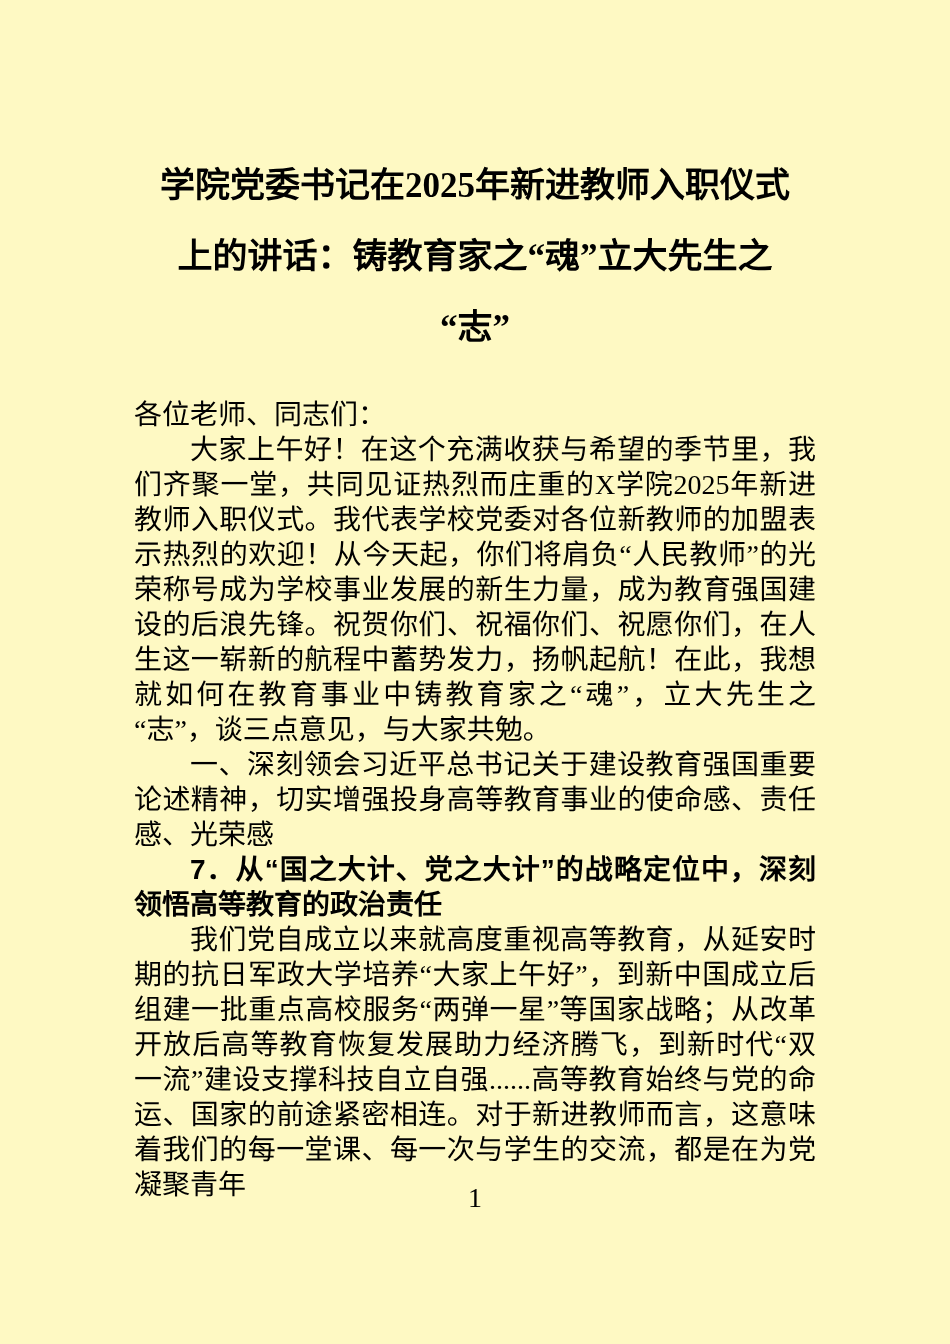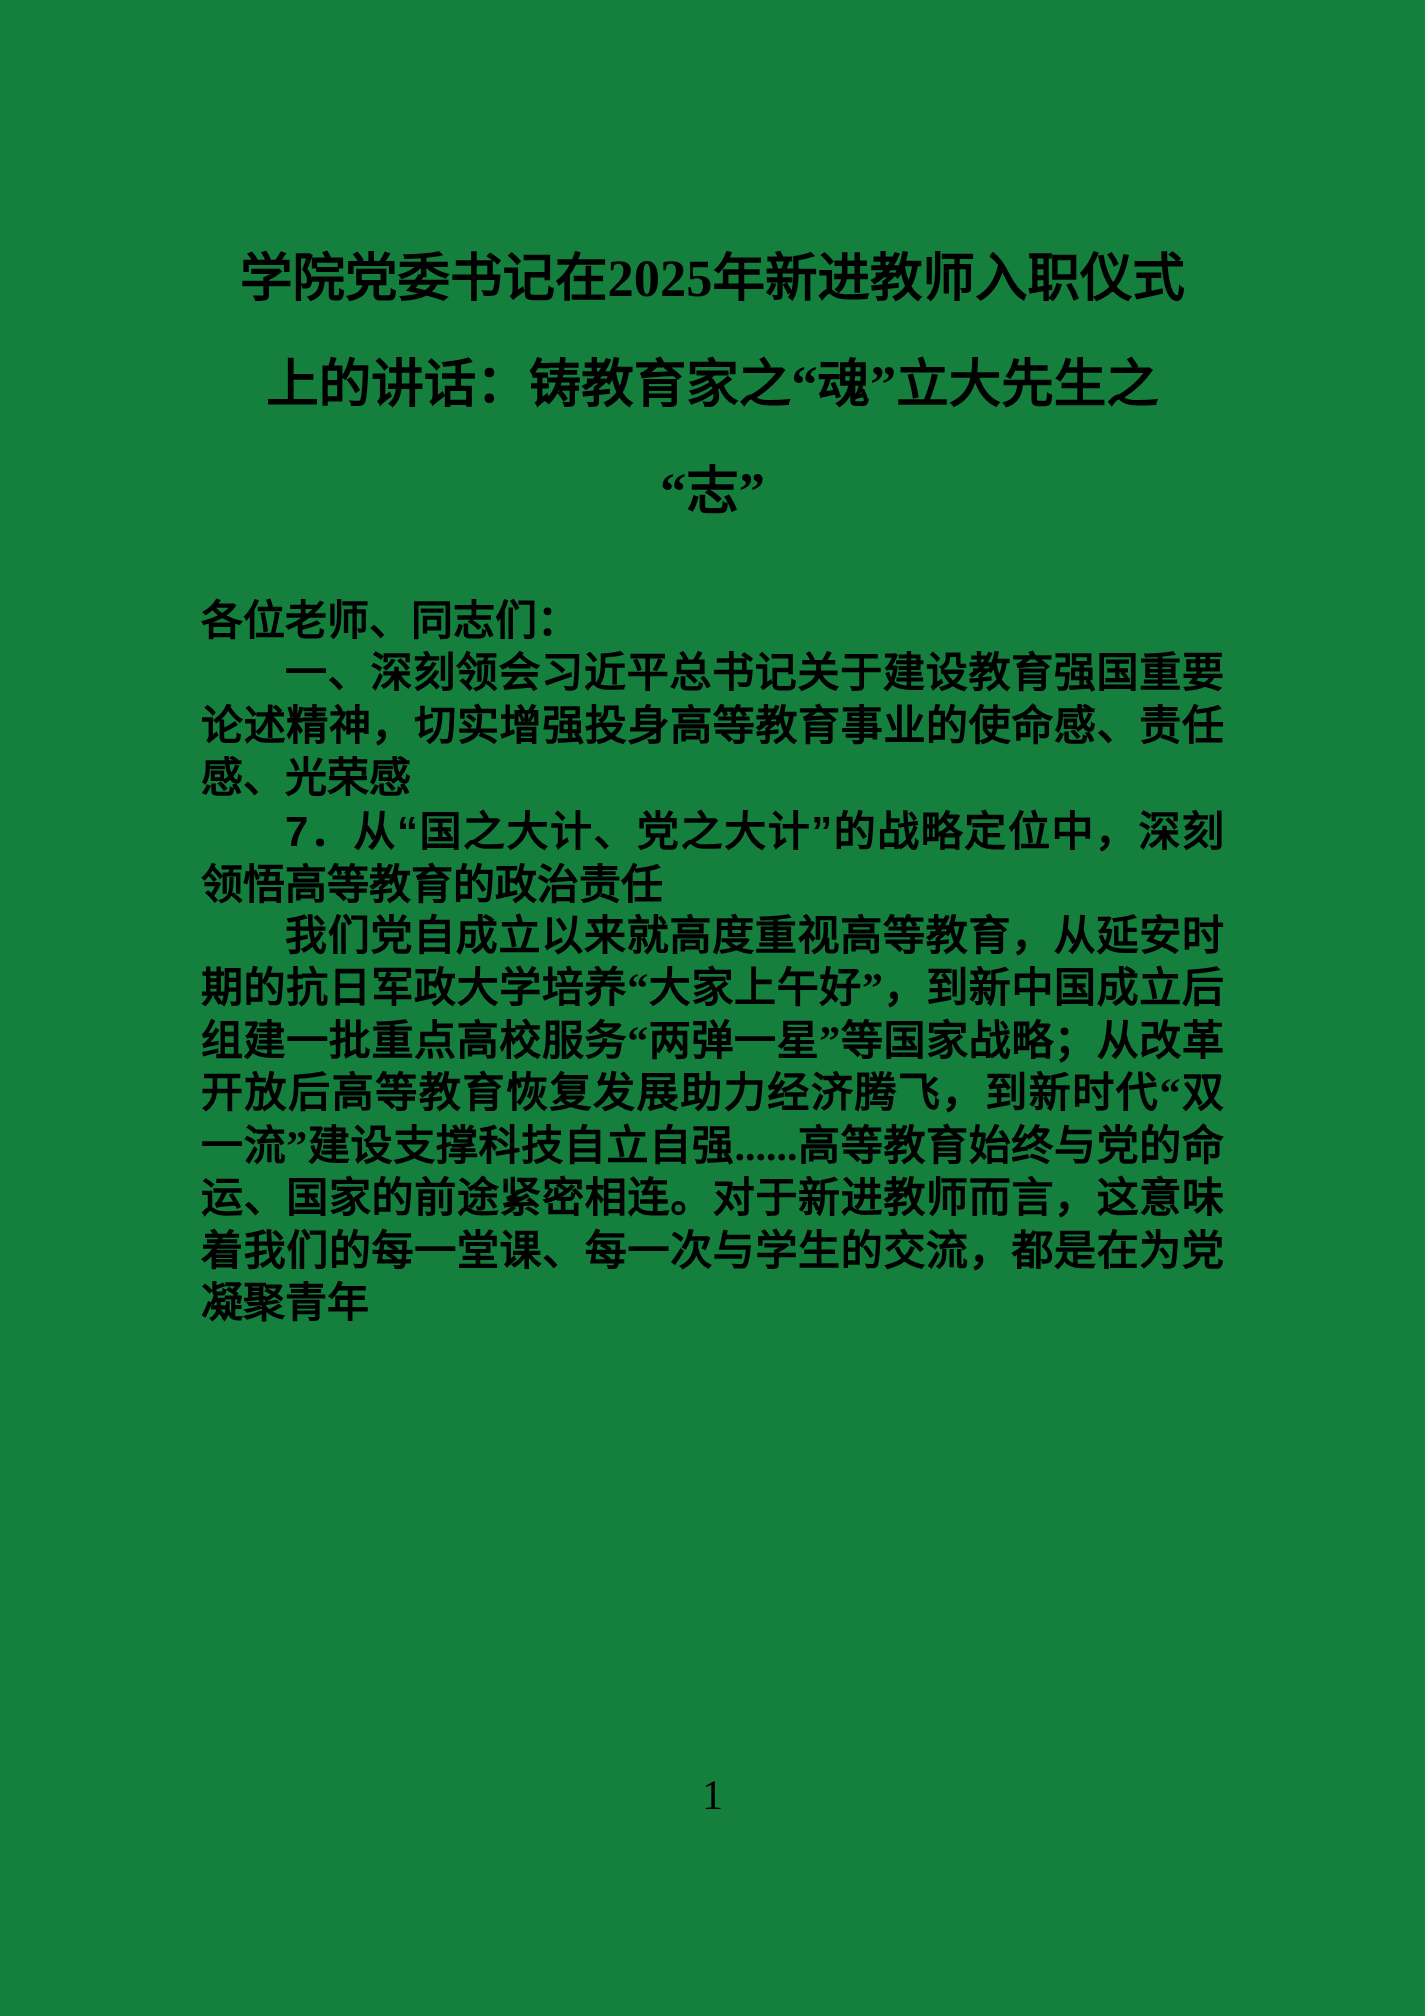--- a/index.html
+++ b/index.html
@@ -5,21 +5,21 @@
   html, body {
     margin: 0;
     padding: 0;
     background: #ffffff;
   }
   .page {
     position: relative;
     width: 950px;
     height: 1344px;
     margin: 0 auto;
-    background: #15803d;
+    background: #fef9c3;
     color: #000000;
     overflow: hidden;
   }
   .content {
     width: 682px;
     margin: 0 auto;
     padding-top: 150px;
   }
   .doc-title {
     font-family: "Liberation Serif", serif;
@@ -35,21 +35,20 @@
     
     font-family: "Liberation Serif", sans-serif;
     font-size: 28px;
     line-height: 35px;
     text-align: justify;
   }
   .body-text p {
     margin: 0;
     padding: 0;
     text-indent: 2em;
-    font-weight: bold;
   }
   .body-text p.salutation {
     text-indent: 0;
   }
   .body-text p.subheading {
     font-weight: bold;
     font-family: "Liberation Sans", sans-serif;
   }
   .page-number {
     position: absolute;
@@ -65,19 +64,20 @@
 </head>
 <body>
 
 <div class="page">
   <div class="content">
     <h1 class="doc-title">学院党委书记在2025年新进教师入职仪式
 上的讲话：铸教育家之“魂”立大先生之
 “志”</h1>
     <div class="body-text">
       <p class="salutation">各位老师、同志们：</p>
+      <p>大家上午好！在这个充满收获与希望的季节里，我们齐聚一堂，共同见证热烈而庄重的X学院2025年新进教师入职仪式。我代表学校党委对各位新教师的加盟表示热烈的欢迎！从今天起，你们将肩负“人民教师”的光荣称号成为学校事业发展的新生力量，成为教育强国建设的后浪先锋。祝贺你们、祝福你们、祝愿你们，在人生这一崭新的航程中蓄势发力，扬帆起航！在此，我想就如何在教育事业中铸教育家之“魂”，立大先生之“志”，谈三点意见，与大家共勉。</p>
       <p>一、深刻领会习近平总书记关于建设教育强国重要论述精神，切实增强投身高等教育事业的使命感、责任感、光荣感</p>
       <p class="subheading">7．从“国之大计、党之大计”的战略定位中，深刻领悟高等教育的政治责任</p>
       <p>我们党自成立以来就高度重视高等教育，从延安时期的抗日军政大学培养“大家上午好”，到新中国成立后组建一批重点高校服务“两弹一星”等国家战略；从改革开放后高等教育恢复发展助力经济腾飞，到新时代“双一流”建设支撑科技自立自强......高等教育始终与党的命运、国家的前途紧密相连。对于新进教师而言，这意味着我们的每一堂课、每一次与学生的交流，都是在为党凝聚青年</p>
     </div>
   </div>
   <div class="page-number">1</div>
 </div>
 
 </body></html>

